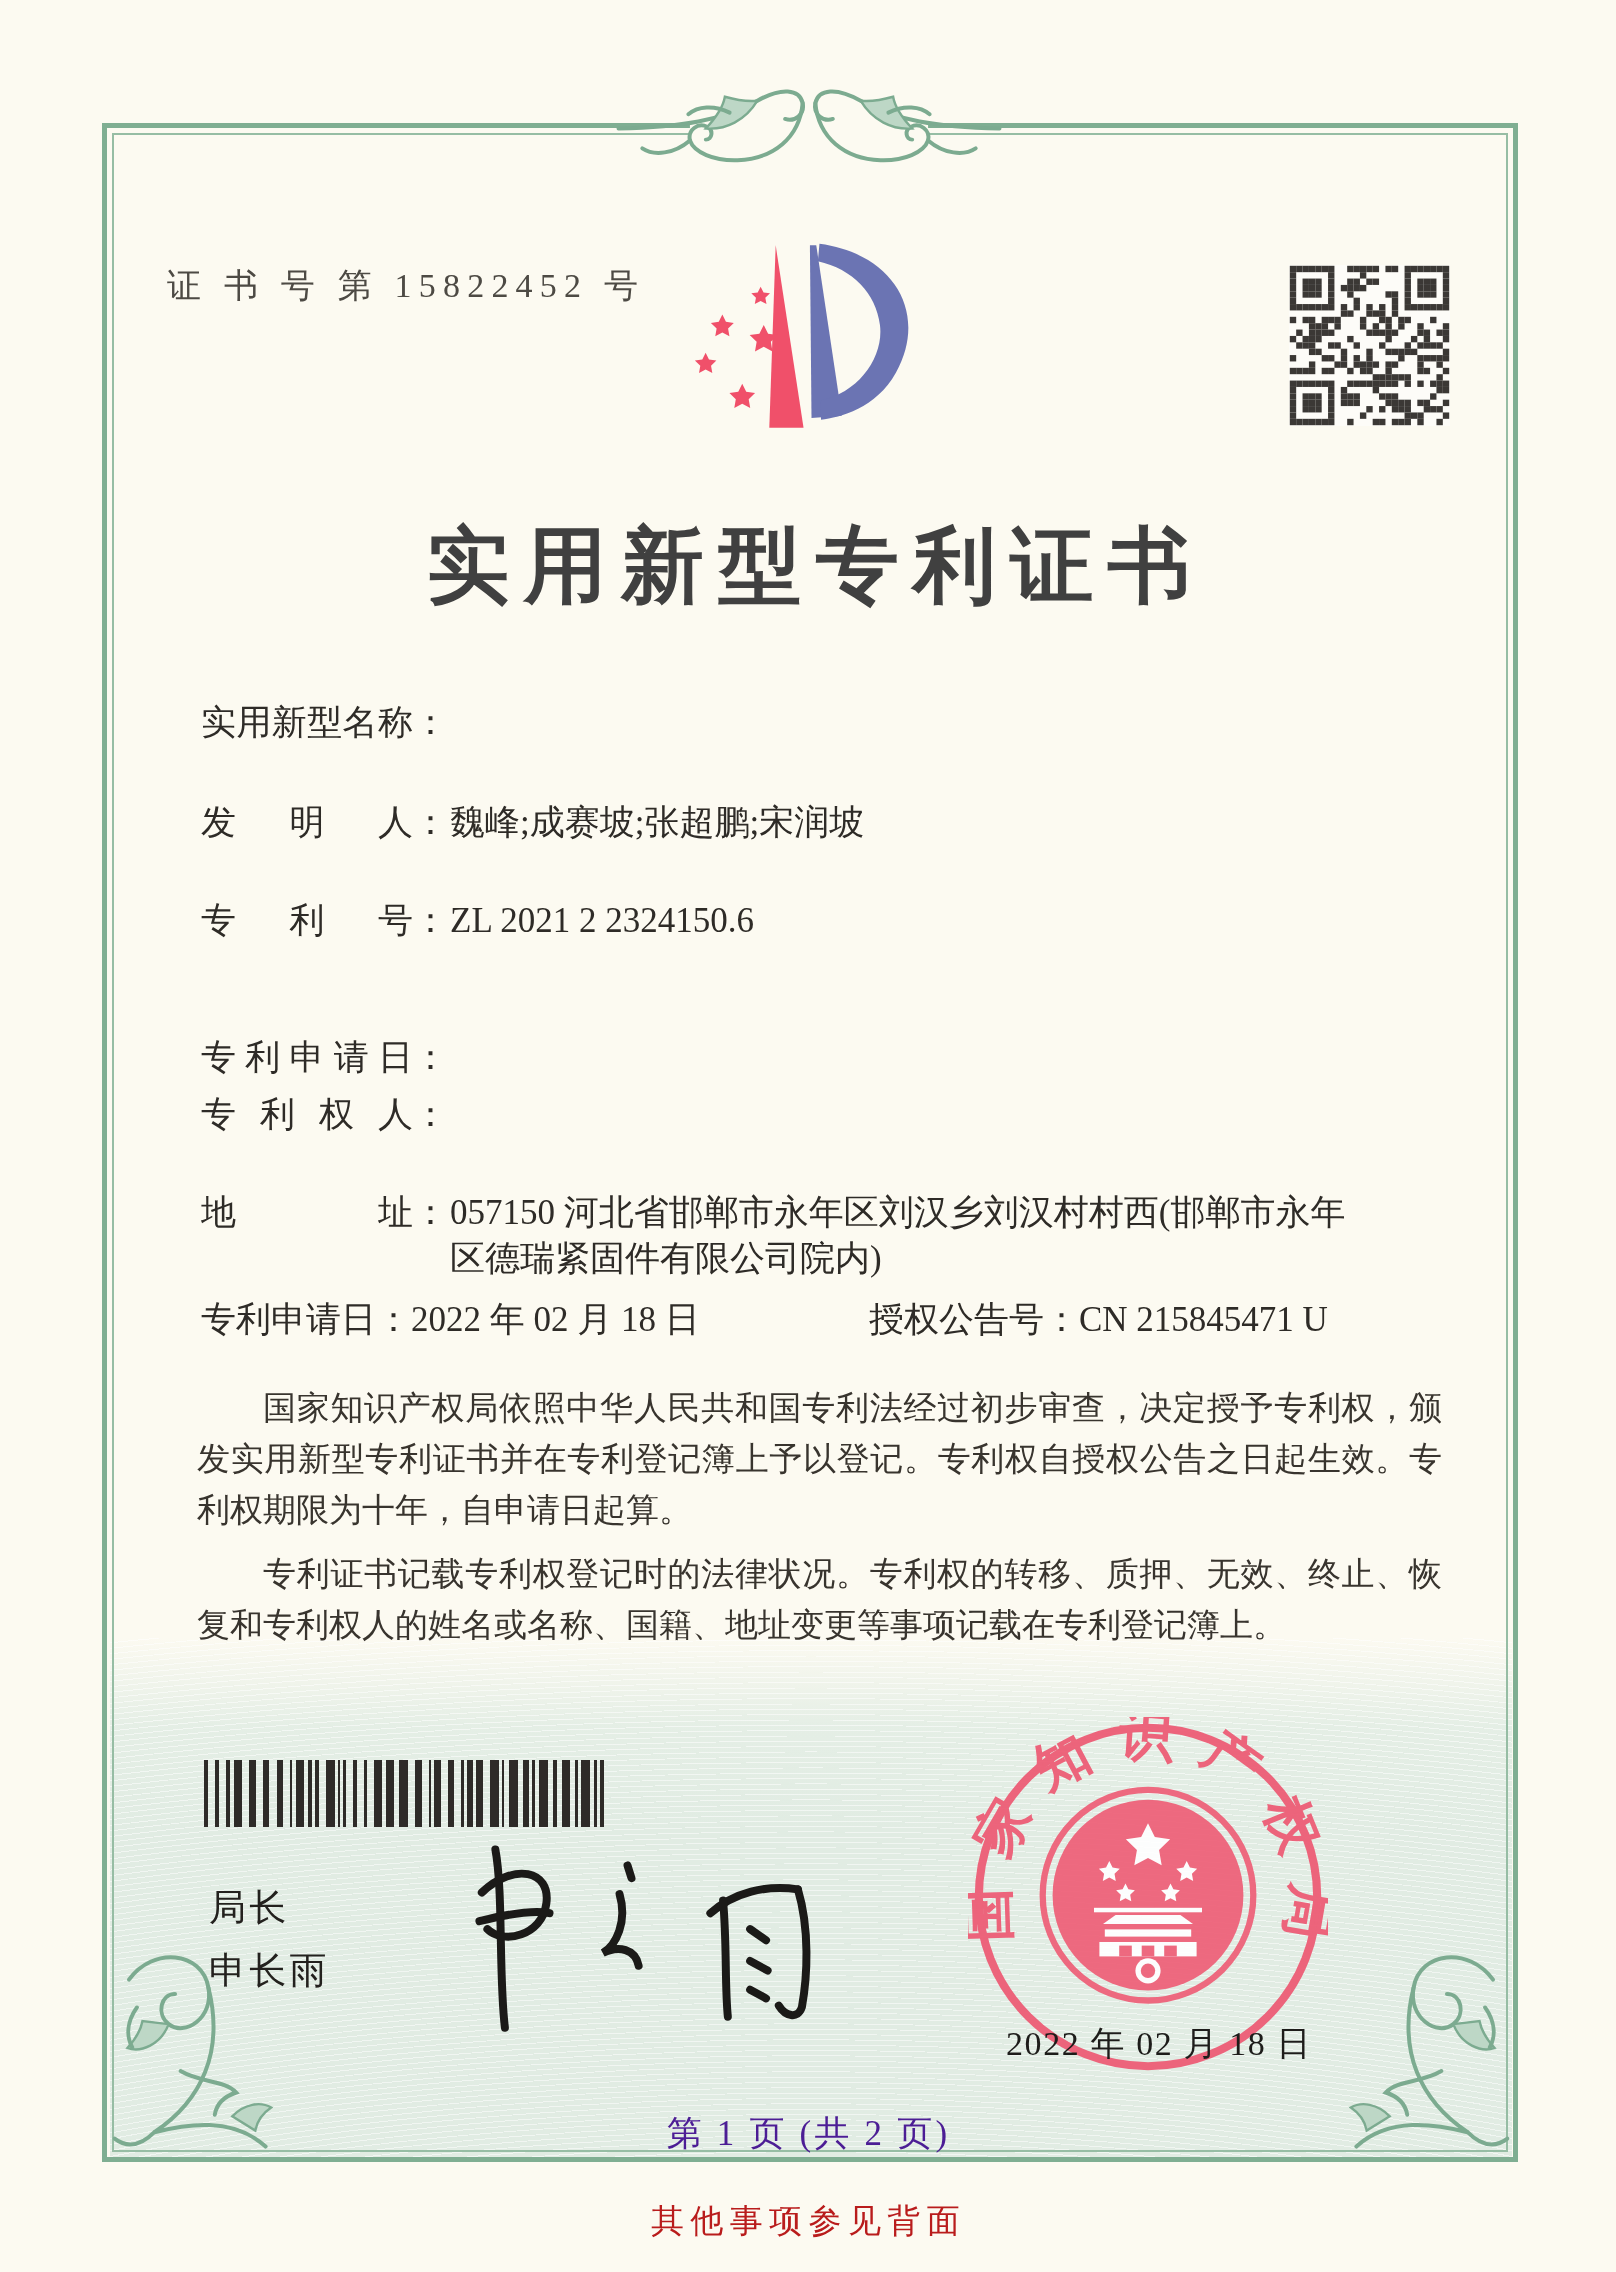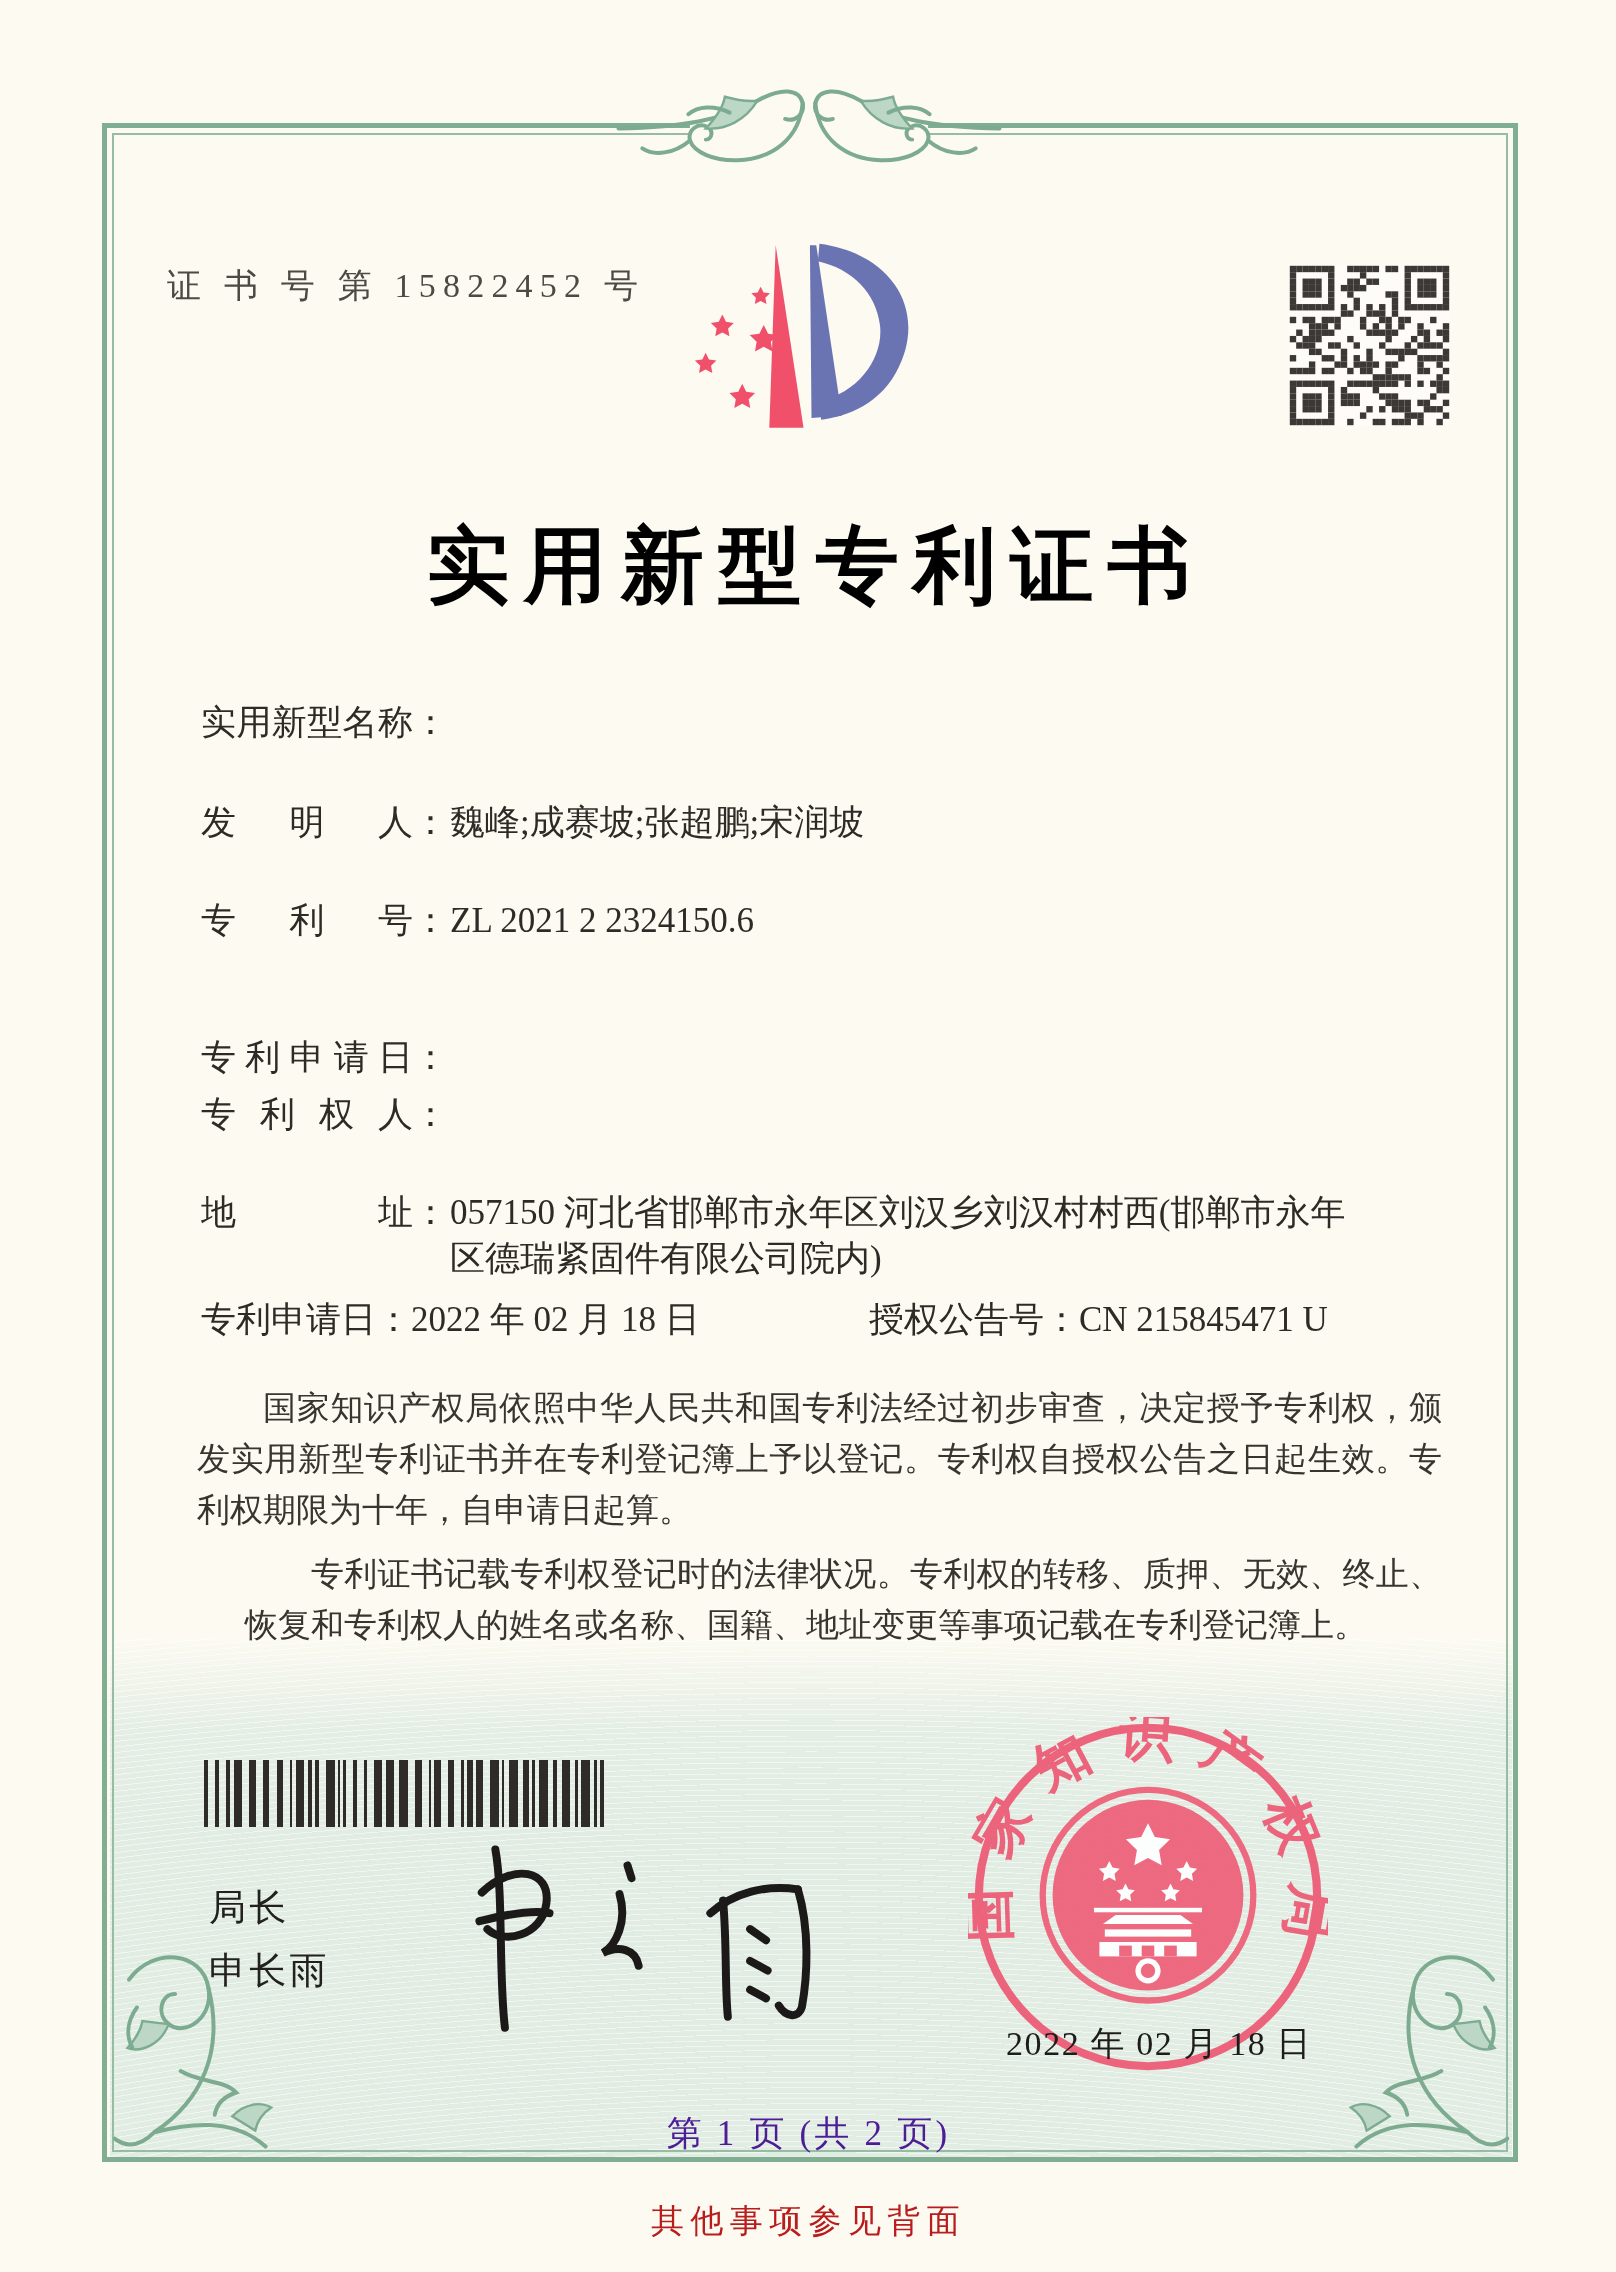--- a/index.html
+++ b/index.html
@@ -9,31 +9,31 @@
   .green-zone{position:absolute;left:110px;top:1638px;width:1402px;height:519px;z-index:0;
     background:
       repeating-radial-gradient(ellipse 3024px 1194px at 50% 210%, rgba(255,255,255,.55) 0 2.4px, rgba(255,255,255,0) 2.4px 13.5px),
       linear-gradient(180deg, rgba(226,237,228,0) 0, rgba(226,237,228,.9) 88px, #e1ece3 191px);}
   .frame{position:absolute;left:102px;top:123px;width:1416px;height:2039px;
          border:5.6px solid #7fae92;z-index:1;box-sizing:border-box;}
   .frame-inner{position:absolute;inset:4.8px;border:2.4px solid #96bda4;}
   .content{position:absolute;inset:0;z-index:3;text-decoration:underline;}
   .cert-no{position:absolute;left:167px;top:263px;font-size:34px;letter-spacing:7.2px;color:#4d4a44;}
   .title{position:absolute;left:0;top:511px;width:100%;text-align:center;font-size:83px;
-         font-weight:700;letter-spacing:14.3px;text-indent:14.3px;color:#000000;}
+         font-weight:700;letter-spacing:14.3px;text-indent:14.3px;color:#404040;}
   .frow{position:absolute;left:201px;display:flex;align-items:flex-start;font-size:35px;line-height:46px;}
   .flabel{display:inline-block;width:212px;text-align:justify;text-align-last:justify;}
   .fcolon{display:inline-block;width:37px;}
   .fvalue{display:inline-block;width:923px;}
   .grant-row{position:absolute;left:201px;top:1297px;width:1257px;font-size:35px;line-height:46px;}
   .grant-no{position:absolute;left:668px;top:0;}
   .body-text{position:absolute;left:197px;top:1383px;width:1245px;font-size:33px;line-height:51px;
              text-align:justify;color:#38342e;}
   .body-text p{margin:0;text-indent:2em;}
-  .body-text p + p{margin-top:12.7px;margin-left:48px;}
+  .body-text p + p{margin-top:12.7px;}
   .barcode{position:absolute;left:204px;top:1760px;width:407px;height:67px;display:flex;align-items:stretch;}
   .barcode i{display:block;height:100%;background:#2e2b28;}
   .issuer-role{position:absolute;left:209px;top:1883px;font-size:37px;letter-spacing:3.2px;color:#23211e;}
   .issuer-name{position:absolute;left:209px;top:1946px;font-size:37px;letter-spacing:3.2px;color:#23211e;}
   .sig{position:absolute;left:446px;top:1816px;z-index:4;}
   .seal{position:absolute;left:968px;top:1717px;z-index:4;opacity:.93;}
   .seal-date{position:absolute;left:1006px;top:2021px;font-size:34px;letter-spacing:1.6px;color:#1d1c1a;z-index:5;}
   .page-info{position:absolute;left:0;top:2110px;width:100%;text-align:center;font-size:35px;
              letter-spacing:3.2px;color:#4c1d95;z-index:4;}
   .back-note{position:absolute;left:0;top:2199px;width:100%;text-align:center;font-size:33px;

